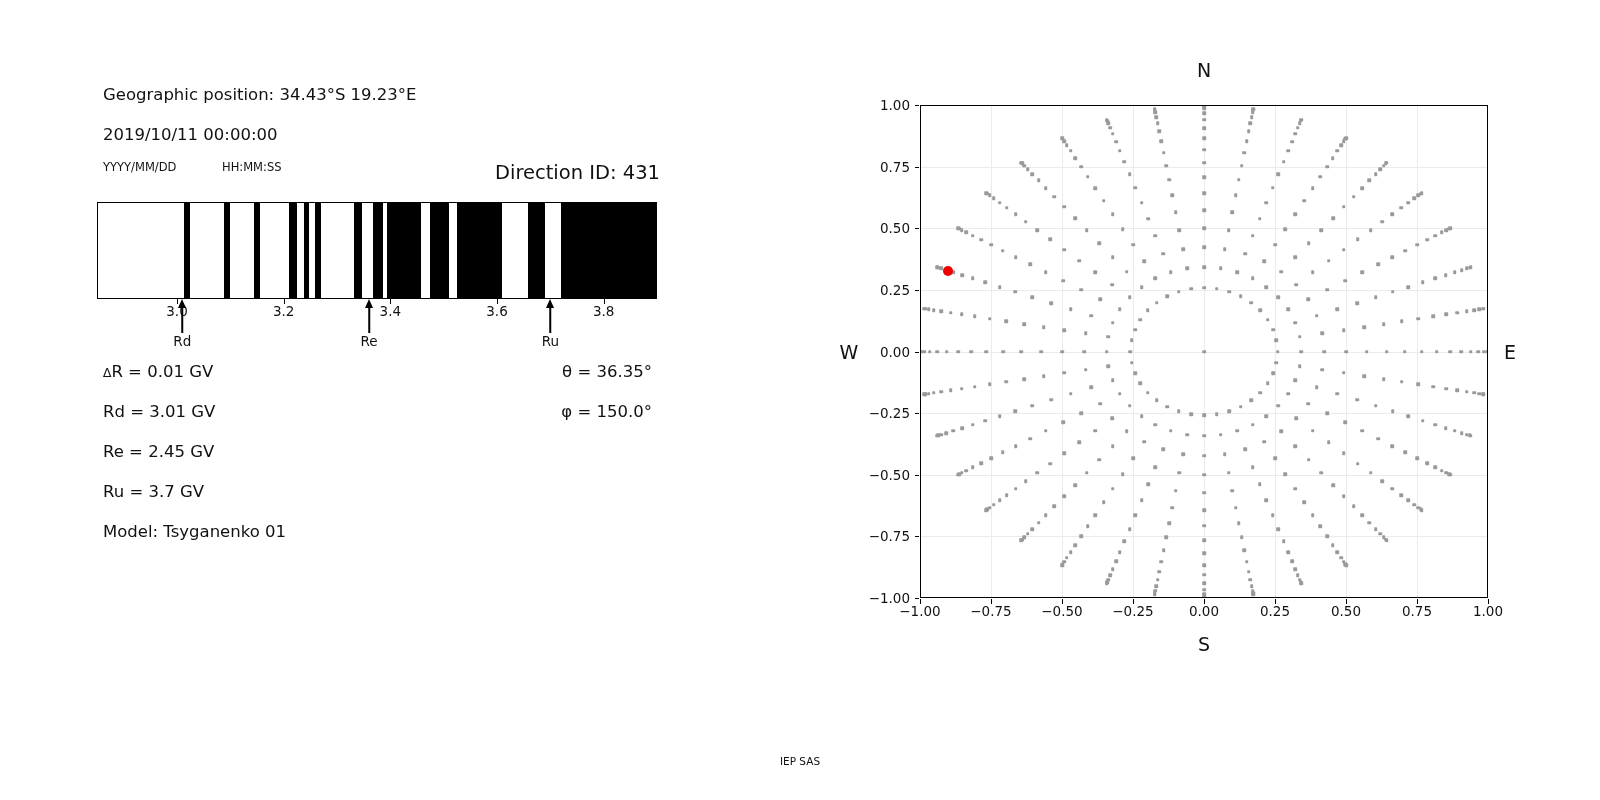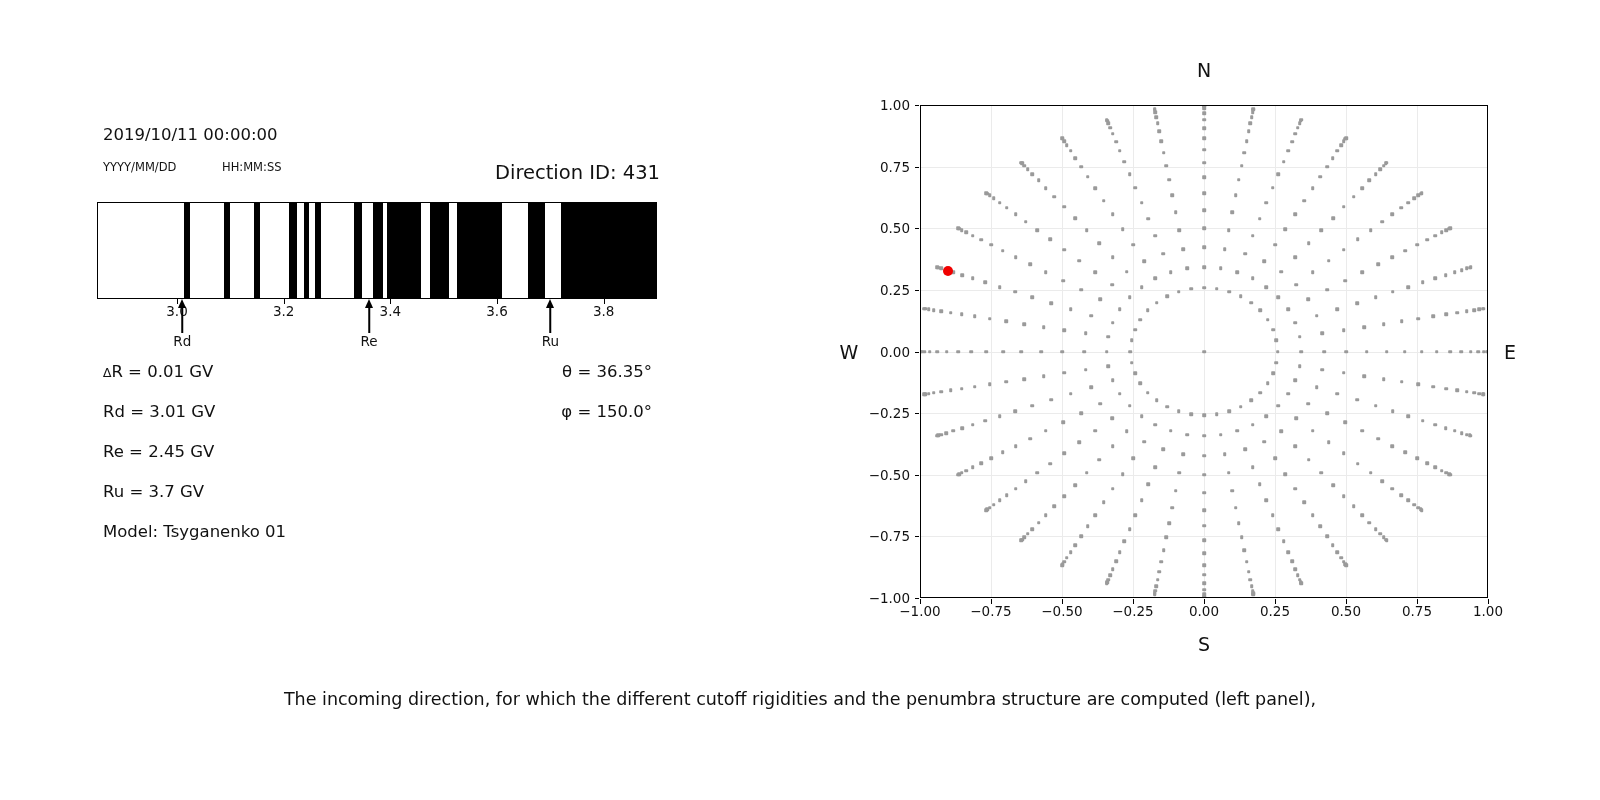--- a/index.html
+++ b/index.html
@@ -38,20 +38,21 @@
   .yticklabel{position:absolute;right:690px;transform:translateY(-50%);font-size:13.5px;}
   .caption{left:0;width:1600px;text-align:center;font-size:17.5px;}
   .credit{left:0;width:1600px;text-align:center;font-size:10.5px;}
   .deltasym{font-size:12.5px;}
 </style>
 </head>
 <body>
 
 <div id="fig">
 
+  <div class="abs t16" style="left:103px;top:85px;">Geographic position: 34.43°S 19.23°E</div>
   <div class="abs t16" style="left:103px;top:125px;">2019/10/11 00:00:00</div>
   <div class="abs t11" style="left:103px;top:161px;">YYYY/MM/DD</div>
   <div class="abs t11" style="left:222px;top:161px;">HH:MM:SS</div>
   <div class="abs t19" style="right:940px;top:161px;">Direction ID: 431</div>
 
   <div id="bcwrap" class="abs">
     <div id="bcbox">
         <div class="band" style="left: 15.4286%; width: 1.14286%; background: rgb(0, 0, 0);"></div>
         <div class="band" style="left: 22.6667%; width: 1.04762%; background: rgb(0, 0, 0);"></div>
         <div class="band" style="left: 27.9048%; width: 1.14286%; background: rgb(0, 0, 0);"></div>
@@ -731,15 +732,15 @@
       <div class="ytick" style="top: 289.875px;"></div>
       <div class="yticklabel" style="top: 289.875px;">0.25</div>
       <div class="ytick" style="top: 228.25px;"></div>
       <div class="yticklabel" style="top: 228.25px;">0.50</div>
       <div class="ytick" style="top: 166.625px;"></div>
       <div class="yticklabel" style="top: 166.625px;">0.75</div>
       <div class="ytick" style="top: 105px;"></div>
       <div class="yticklabel" style="top: 105px;">1.00</div>
     </div>
 
-  <div class="abs caption" style="top:689px;">The incoming direction, for which the different cutoff rigidities and the penumbra structure are computed (left panel),</div>
+  <div class="abs credit" style="top:755px;">IEP SAS</div>
 
 </div>
 
 </body></html>

